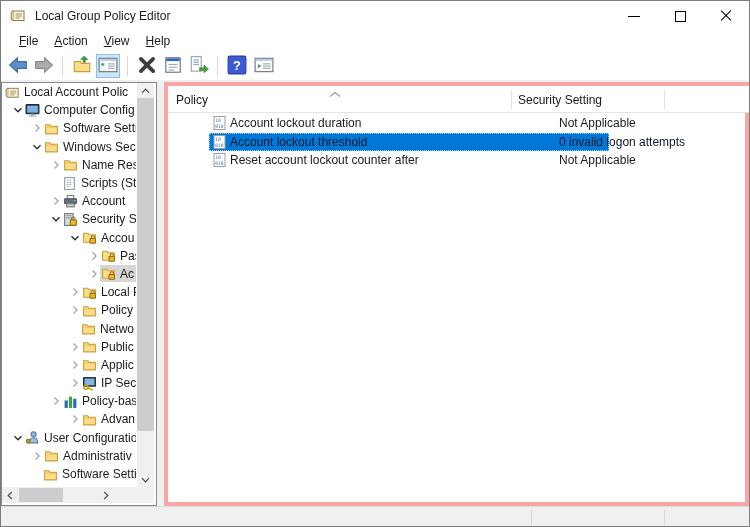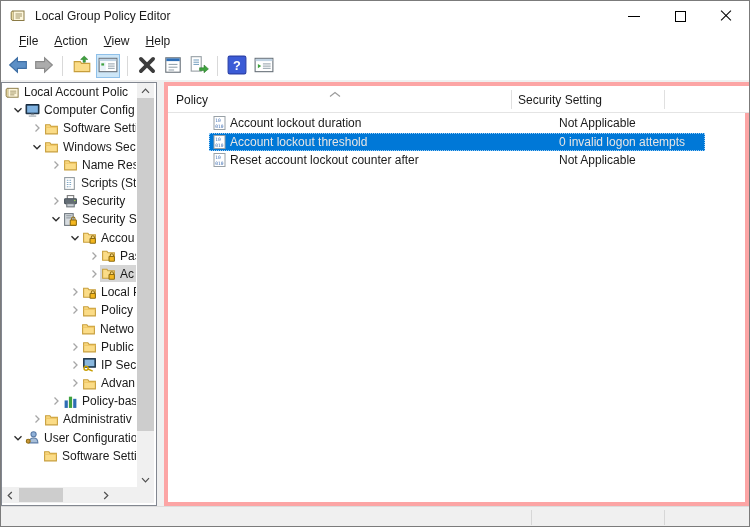--- a/index.html
+++ b/index.html
@@ -56,21 +56,21 @@
   .col-policy-label { position:absolute; left:8px; top:7px; }
   .col-setting-label { position:absolute; left:350px; top:7px; }
   .sort-icon { position:absolute; left:160px; top:1px; }
   .col-sep { position:absolute; top:4px; height:19px; width:1px; background:#e0e0e0; }
   .col-sep.s1 { left:343px; } .col-sep.s2 { left:496px; }
   .list-rows { position:absolute; left:0; top:28px; width:583px;margin-left:41px; }
   .list-row { position:relative; height:18.5px; cursor:default; }
   .row-icon { position:absolute; left:4px; top:2px; width:13px; height:14px; display:inline-flex; }
   .row-policy { position:absolute; left:21px; top:2px; white-space:nowrap; }
   .row-setting { position:absolute; left:350px; top:2px; white-space:nowrap; }
-  .list-row.selected { background:var(--sel,#0078d7); color:#e5e5e5; width:496px; outline:1px dotted #9ccef5; outline-offset:-1px; }
+  .list-row.selected { background:var(--sel,#0078d7); color:#0f172a; width:400px; outline:1px dotted #9ccef5; outline-offset:-1px; }
   
   .statusbar { position:absolute; left:0; top:505px; width:748px; height:20px; background:#f0f0f0; border-top:1px solid #dcdcdc; }
   .sb-sep { position:absolute; top:3px; width:1px; height:15px; background:#d7d7d7; }
   .sb-sep.p1 { left:530px; } .sb-sep.p2 { left:663px; }
 </style>
 </head>
 <body>
 
 <div class="window">
 
@@ -277,21 +277,21 @@
           </span>
           <span class="tree-hl">
             <span class="tree-icon">
               <svg width="15" height="15" viewBox="0 0 14 14">
                 <rect x="4" y="1.5" width="6" height="3.5" fill="#fff" stroke="#777"></rect>
                 <rect x="1.5" y="4.5" width="11" height="4.5" rx="0.5" fill="#646e76" stroke="#49525a"></rect>
                 <rect x="3.5" y="9" width="7" height="3" fill="#c7cdd2" stroke="#6e757b"></rect>
                 <circle cx="11" cy="6" r="0.7" fill="#9fe04a"></circle>
               </svg>
             </span>
-            <span>Security</span>
+            <span>Account</span>
           </span>
         </div>
         <div class="tree-row">
           <span class="tree-chevron" style="margin-left: 48px;">
             <svg width="10" height="10" viewBox="0 0 10 10">
               <path d="M1.5 3.2 L5 6.8 L8.5 3.2" fill="none" stroke="#2b2b2b" stroke-width="1.3"></path>
             </svg>
           </span>
           <span class="tree-hl">
             <span class="tree-icon">
@@ -419,93 +419,109 @@
         </div>
         <div class="tree-row">
           <span class="tree-chevron" style="margin-left: 67px;">
             <svg width="10" height="10" viewBox="0 0 10 10">
               <path d="M3.5 1.5 L7 5 L3.5 8.5" fill="none" stroke="#a6a6a6" stroke-width="1.3"></path>
             </svg>
           </span>
           <span class="tree-hl">
             <span class="tree-icon">
               <svg width="15" height="15" viewBox="0 0 14 14">
+                <path d="M1.5 3.5 h4 l1 1.5 h6 v7 h-11 z" fill="#fbdc87" stroke="#c79e3b"></path>
+                <path d="M1.5 5.8 h11" stroke="#eec35f"></path>
+              </svg>
+            </span>
+            <span>Applic</span>
+          </span>
+        </div>
+        <div class="tree-row">
+          <span class="tree-chevron" style="margin-left: 67px;">
+            <svg width="10" height="10" viewBox="0 0 10 10">
+              <path d="M3.5 1.5 L7 5 L3.5 8.5" fill="none" stroke="#a6a6a6" stroke-width="1.3"></path>
+            </svg>
+          </span>
+          <span class="tree-hl">
+            <span class="tree-icon">
+              <svg width="15" height="15" viewBox="0 0 14 14">
                 <rect x="1.5" y="1.5" width="11" height="8" fill="#2b4a66" stroke="#1c3349"></rect>
                 <rect x="2.5" y="2.5" width="9" height="6" fill="#89b7de"></rect>
                 <circle cx="3.8" cy="10.5" r="1.9" fill="none" stroke="#c79e00" stroke-width="1.4"></circle>
                 <path d="M5.6 11.2 l4.4 2" stroke="#c79e00" stroke-width="1.4"></path>
               </svg>
             </span>
             <span>IP Secu</span>
           </span>
         </div>
         <div class="tree-row">
-          <span class="tree-chevron" style="margin-left: 67px;">
-            <svg width="10" height="10" viewBox="0 0 10 10">
-              <path d="M3.5 1.5 L7 5 L3.5 8.5" fill="none" stroke="#a6a6a6" stroke-width="1.3"></path>
-            </svg>
-          </span>
-          <span class="tree-hl">
-            <span class="tree-icon">
-              <svg width="15" height="15" viewBox="0 0 14 14">
-                <path d="M1.5 3.5 h4 l1 1.5 h6 v7 h-11 z" fill="#fbdc87" stroke="#c79e3b"></path>
-                <path d="M1.5 5.8 h11" stroke="#eec35f"></path>
-              </svg>
-            </span>
-            <span>Advan</span>
-          </span>
-        </div>
-        <div class="tree-row">
           <span class="tree-chevron" style="margin-left: 48px;">
             <svg width="10" height="10" viewBox="0 0 10 10">
               <path d="M3.5 1.5 L7 5 L3.5 8.5" fill="none" stroke="#a6a6a6" stroke-width="1.3"></path>
             </svg>
           </span>
           <span class="tree-hl">
             <span class="tree-icon">
               <svg width="15" height="15" viewBox="0 0 14 14">
                 <rect x="1.5" y="6" width="3" height="7" fill="#2e6db4"></rect>
                 <rect x="5.5" y="2.5" width="3" height="10.5" fill="#3fa23f"></rect>
                 <rect x="9.5" y="4.5" width="3" height="8.5" fill="#2e6db4"></rect>
               </svg>
             </span>
             <span>Policy-bas</span>
           </span>
         </div>
         <div class="tree-row">
-          <span class="tree-chevron" style="margin-left: 29px;">
-            <svg width="10" height="10" viewBox="0 0 10 10">
-              <path d="M3.5 1.5 L7 5 L3.5 8.5" fill="none" stroke="#a6a6a6" stroke-width="1.3"></path>
-            </svg>
-          </span>
-          <span class="tree-hl">
-            <span class="tree-icon">
-              <svg width="15" height="15" viewBox="0 0 14 14">
-                <path d="M1.5 3.5 h4 l1 1.5 h6 v7 h-11 z" fill="#fbdc87" stroke="#c79e3b"></path>
-                <path d="M1.5 5.8 h11" stroke="#eec35f"></path>
-              </svg>
-            </span>
-            <span>Administrativ</span>
+          <span class="tree-chevron" style="margin-left: 67px;">
+            <svg width="10" height="10" viewBox="0 0 10 10">
+              <path d="M3.5 1.5 L7 5 L3.5 8.5" fill="none" stroke="#a6a6a6" stroke-width="1.3"></path>
+            </svg>
+          </span>
+          <span class="tree-hl">
+            <span class="tree-icon">
+              <svg width="15" height="15" viewBox="0 0 14 14">
+                <path d="M1.5 3.5 h4 l1 1.5 h6 v7 h-11 z" fill="#fbdc87" stroke="#c79e3b"></path>
+                <path d="M1.5 5.8 h11" stroke="#eec35f"></path>
+              </svg>
+            </span>
+            <span>Advan</span>
           </span>
         </div>
         <div class="tree-row">
           <span class="tree-chevron" style="margin-left: 10px;">
             <svg width="10" height="10" viewBox="0 0 10 10">
               <path d="M1.5 3.2 L5 6.8 L8.5 3.2" fill="none" stroke="#2b2b2b" stroke-width="1.3"></path>
             </svg>
           </span>
           <span class="tree-hl">
             <span class="tree-icon">
               <svg width="15" height="15" viewBox="0 0 14 14">
                 <circle cx="8" cy="4" r="2.4" fill="#8fb1d9" stroke="#5a7ba6"></circle>
                 <path d="M4 12 q0 -4.5 4 -4.5 q4 0 4 4.5 z" fill="#a8bfd9" stroke="#5a7ba6"></path>
                 <circle cx="3" cy="10.5" r="1.8" fill="#c9973b" stroke="#8f6d12"></circle>
               </svg>
             </span>
             <span>User Configuratio</span>
+          </span>
+        </div>
+        <div class="tree-row">
+          <span class="tree-chevron" style="margin-left: 29px;">
+            <svg width="10" height="10" viewBox="0 0 10 10">
+              <path d="M3.5 1.5 L7 5 L3.5 8.5" fill="none" stroke="#a6a6a6" stroke-width="1.3"></path>
+            </svg>
+          </span>
+          <span class="tree-hl">
+            <span class="tree-icon">
+              <svg width="15" height="15" viewBox="0 0 14 14">
+                <path d="M1.5 3.5 h4 l1 1.5 h6 v7 h-11 z" fill="#fbdc87" stroke="#c79e3b"></path>
+                <path d="M1.5 5.8 h11" stroke="#eec35f"></path>
+              </svg>
+            </span>
+            <span>Administrativ</span>
           </span>
         </div>
         <div class="tree-row">
           <span class="tree-hl" style="margin-left: 40px;">
             <span class="tree-icon">
               <svg width="15" height="15" viewBox="0 0 14 14">
                 <path d="M1.5 3.5 h4 l1 1.5 h6 v7 h-11 z" fill="#fbdc87" stroke="#c79e3b"></path>
                 <path d="M1.5 5.8 h11" stroke="#eec35f"></path>
               </svg>
             </span>

